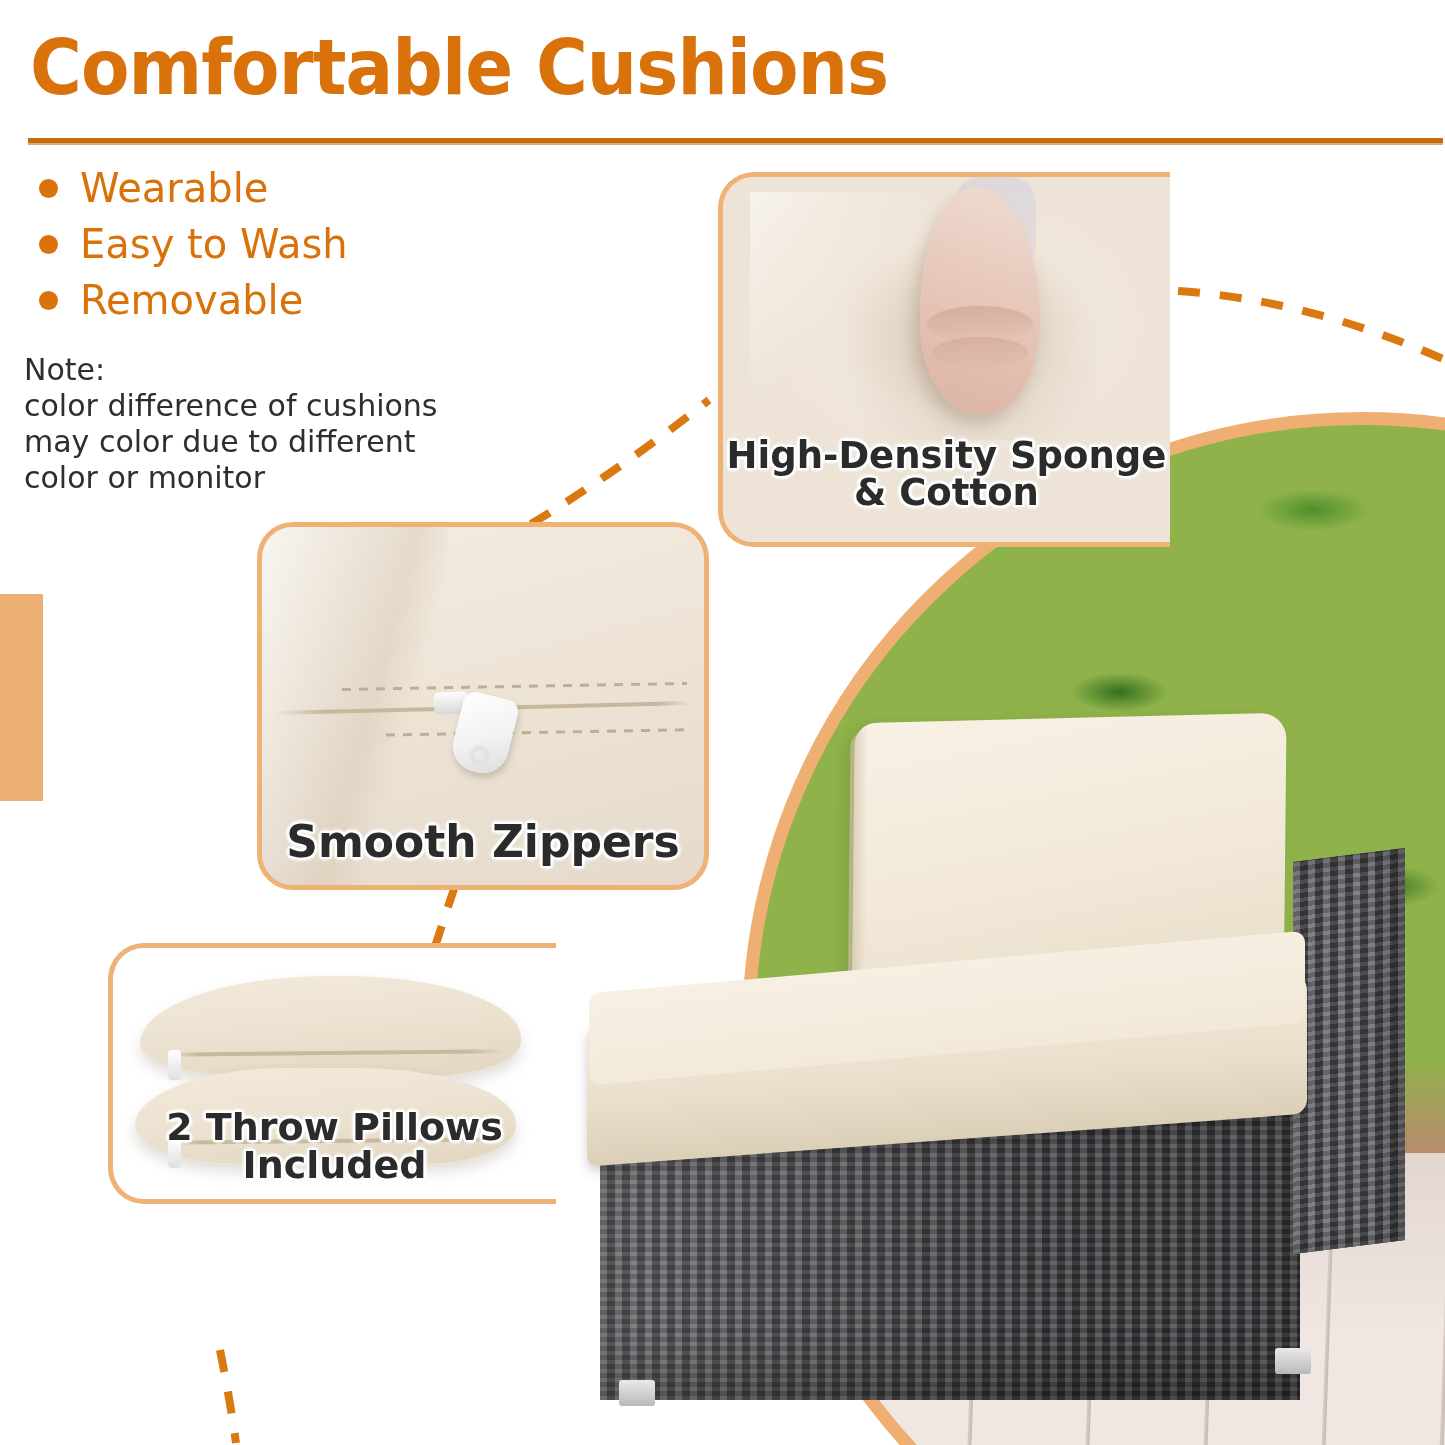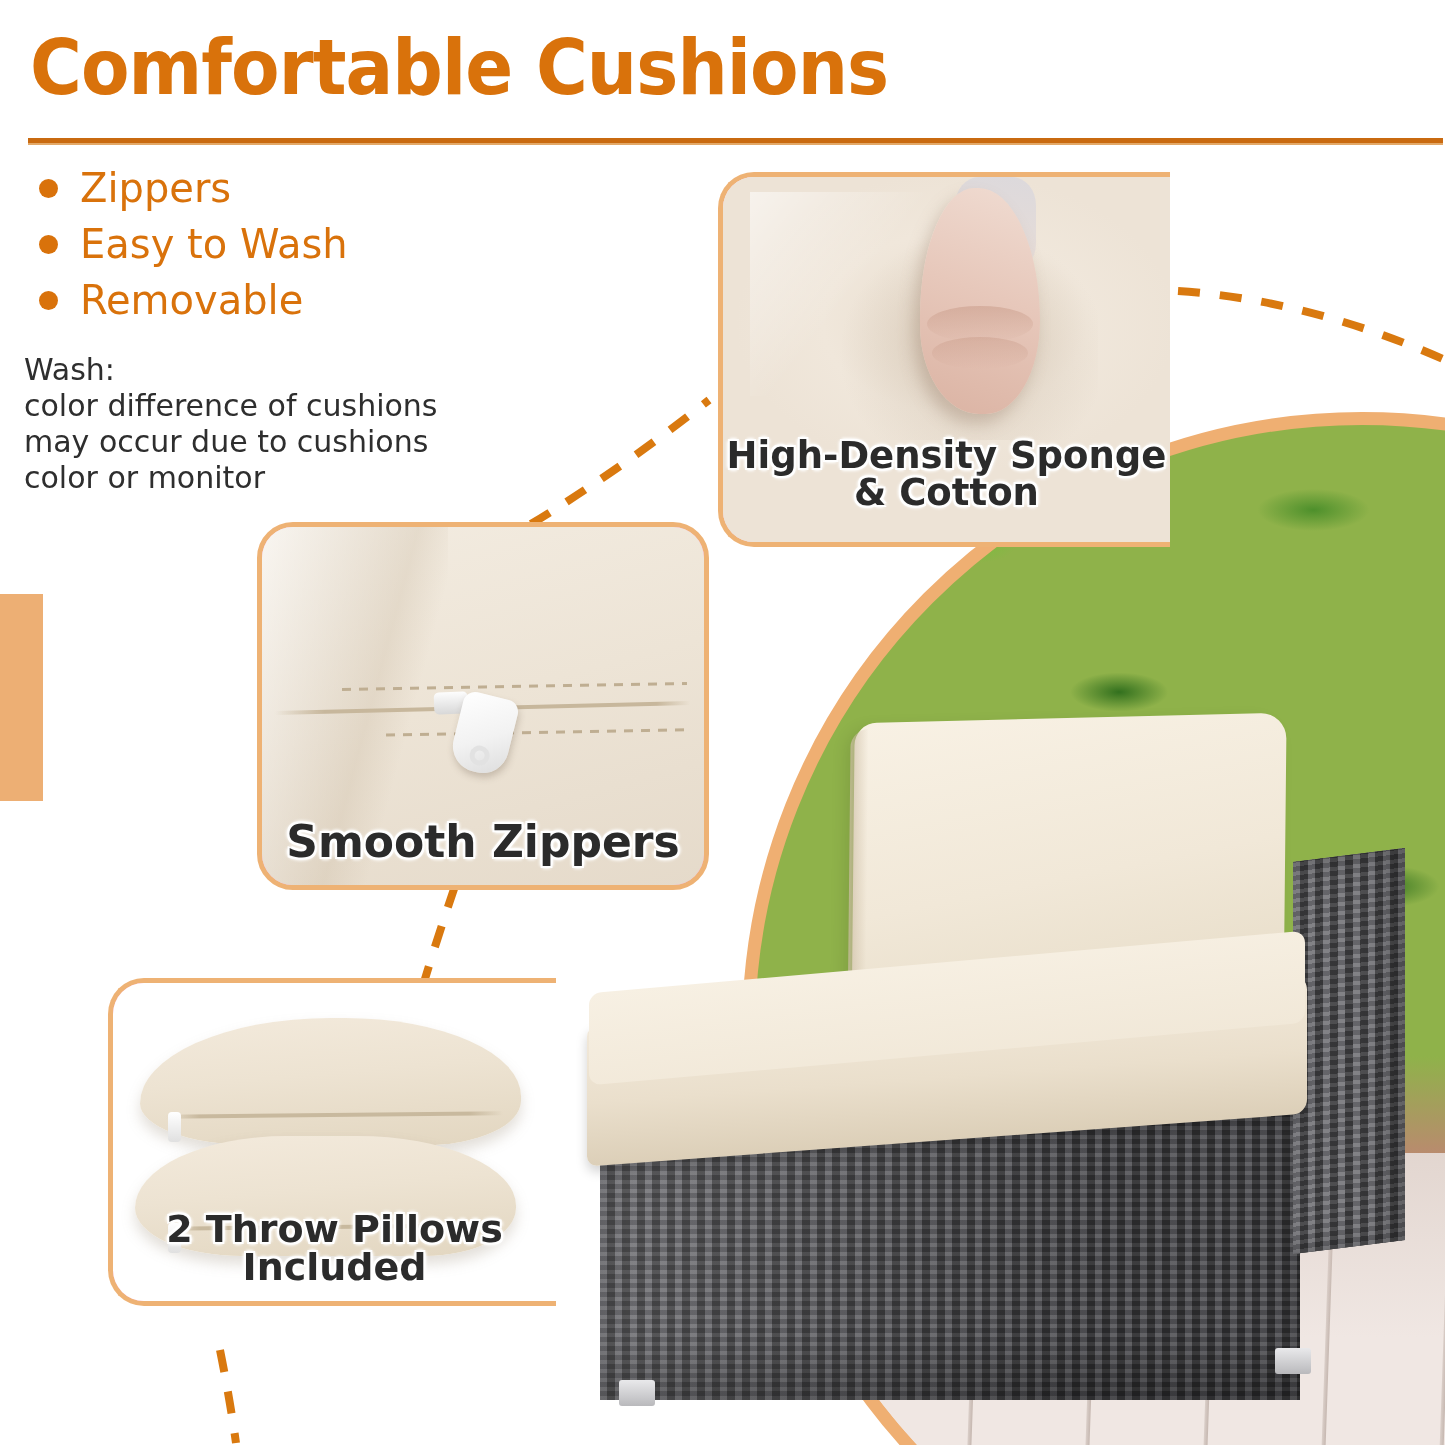--- a/index.html
+++ b/index.html
@@ -262,21 +262,21 @@
     border-radius:50%;border:5px solid #E2E2E2;box-sizing:border-box;
   }
   #zipper-box .slider{
     position:absolute;left:39%;top:46%;width:34px;height:22px;
     background:linear-gradient(180deg,#FDFDFD,#D8D8D8);
     border-radius:5px;transform:rotate(-2deg);
   }
   #zipper-box .cap{bottom:20px;font-size:44px;}
 
   
-  #pillow-box{left:108px;top:978px;width:448px;height:328px;border-right:none;border-radius:36px 0 0 36px;}
+  #pillow-box{left:108px;top:943px;width:448px;height:261px;border-right:none;border-radius:36px 0 0 36px;}
   #pillow-box .photo{position:absolute;inset:0;background:#FFFFFF;}
   .pillow{
     position:absolute;
     background:linear-gradient(175deg,#F3EADC 0%, #EDE3D2 45%, #E2D6C0 100%);
     box-shadow:0 8px 14px rgba(150,135,115,.28);
   }
   #pillow-box .p1{
     left:6%;top:11%;width:86%;height:40%;
     border-radius:52% 48% 26% 30% / 70% 64% 36% 34%;
   }
@@ -324,36 +324,36 @@
   </div>
 
   <div class="left-tab"></div>
 
   <div class="title">Comfortable Cushions</div>
   <div class="rule"></div>
 
   <div class="bullets">
     <div class="bullet">
       <span class="dot"></span>
-      <span class="bullet-label">Zippers</span>
+      <span class="bullet-label">Wearable</span>
     </div>
     <div class="bullet">
       <span class="dot"></span>
       <span class="bullet-label">Easy to Wash</span>
     </div>
     <div class="bullet">
       <span class="dot"></span>
       <span class="bullet-label">Removable</span>
     </div>
   </div>
 
   <div class="note">
-    <div>Wash:</div>
+    <div>Note:</div>
     <div>color difference of cushions</div>
-    <div>may occur due to cushions</div>
+    <div>may color due to different</div>
     <div>color or monitor</div>
   </div>
 
   <svg class="dash-svg" viewBox="0 0 1445 1445">
     <path d="M455 886 Q 430 960 418 1003" fill="none" stroke="#D9790F" stroke-width="8" stroke-dasharray="22 20" stroke-linecap="butt"></path>
     <path d="M531 524 Q 620 470 709 400" fill="none" stroke="#D9790F" stroke-width="8" stroke-dasharray="22 20" stroke-linecap="butt"></path>
     <path d="M1178 291 Q 1310 300 1445 360" fill="none" stroke="#D9790F" stroke-width="8" stroke-dasharray="22 20" stroke-linecap="butt"></path>
     <path d="M220 1350 Q 230 1400 236 1443" fill="none" stroke="#D9790F" stroke-width="8" stroke-dasharray="22 20" stroke-linecap="butt"></path>
   </svg>
 

